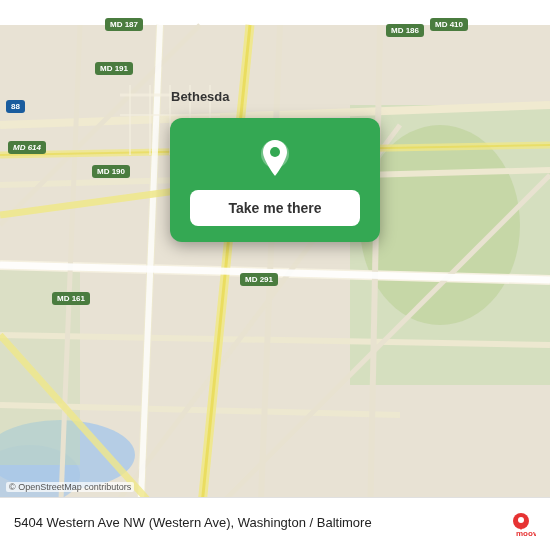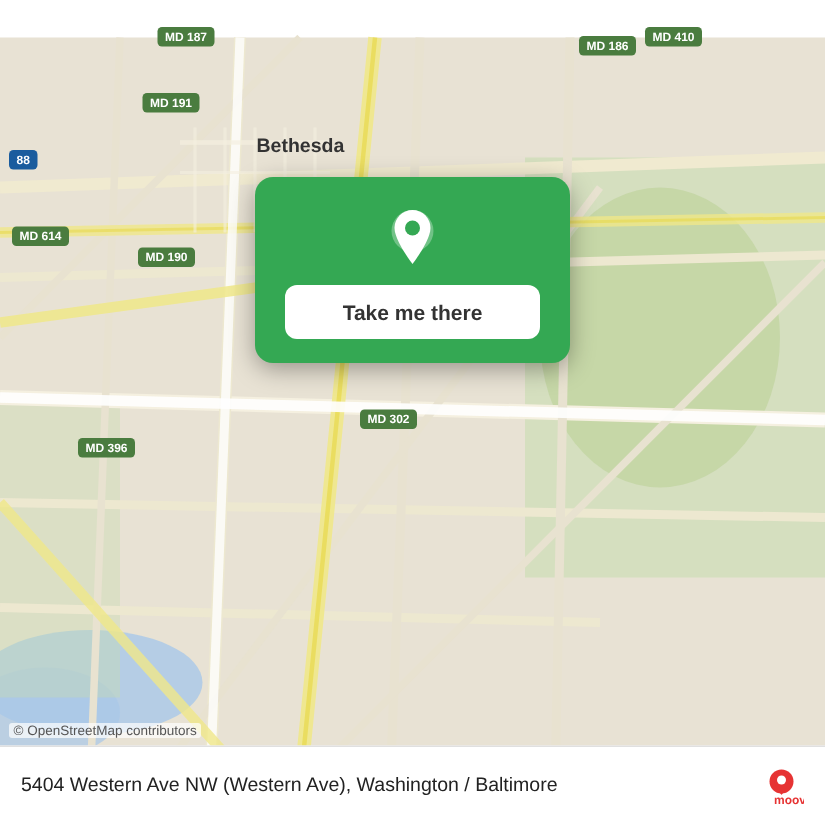--- a/index.html
+++ b/index.html
@@ -187,24 +187,24 @@
 
     <line x1="0" y1="190" x2="220" y2="160" stroke="#f0e88a" stroke-width="7" opacity="0.85"></line>
 
     <line x1="0" y1="310" x2="170" y2="500" stroke="#f0e88a" stroke-width="7" opacity="0.8"></line>
   </svg>
 
   <div class="highway-label" style="top:18px; left:105px;">MD 187</div>
   <div class="highway-label" style="top:18px; left:430px;">MD 410</div>
   <div class="highway-label" style="top:62px; left:95px;">MD 191</div>
   <div class="highway-label" style="top:24px; left:386px;">MD 186</div>
-  <div class="highway-label" style="top:151px; left:8px;">MD 614</div>
+  <div class="highway-label" style="top:141px; left:8px;font-style:italic;">MD 614</div>
   <div class="highway-label" style="top:165px; left:92px;text-align:center;">MD 190</div>
-  <div class="highway-label" style="top:273px; left:240px;">MD 302</div>
-  <div class="highway-label" style="top:292px; left:52px;">MD 396</div>
+  <div class="highway-label" style="top:273px; left:240px;">MD 291</div>
+  <div class="highway-label" style="top:292px; left:52px;">MD 161</div>
 
   <div class="highway-label" style="top:100px; left:6px; background:#1a5c9e;">88</div>
 
   <div class="road-label" style="top:88px; left:168px; font-size:13px; font-weight:700; color:#333; background:transparent;">Bethesda</div>
 
   <div id="popup-card">
 
     <div id="location-pin-icon">
       <svg viewBox="0 0 44 44" xmlns="http://www.w3.org/2000/svg">
         <circle cx="22" cy="18" r="14" fill="white" opacity="0.3"></circle>

